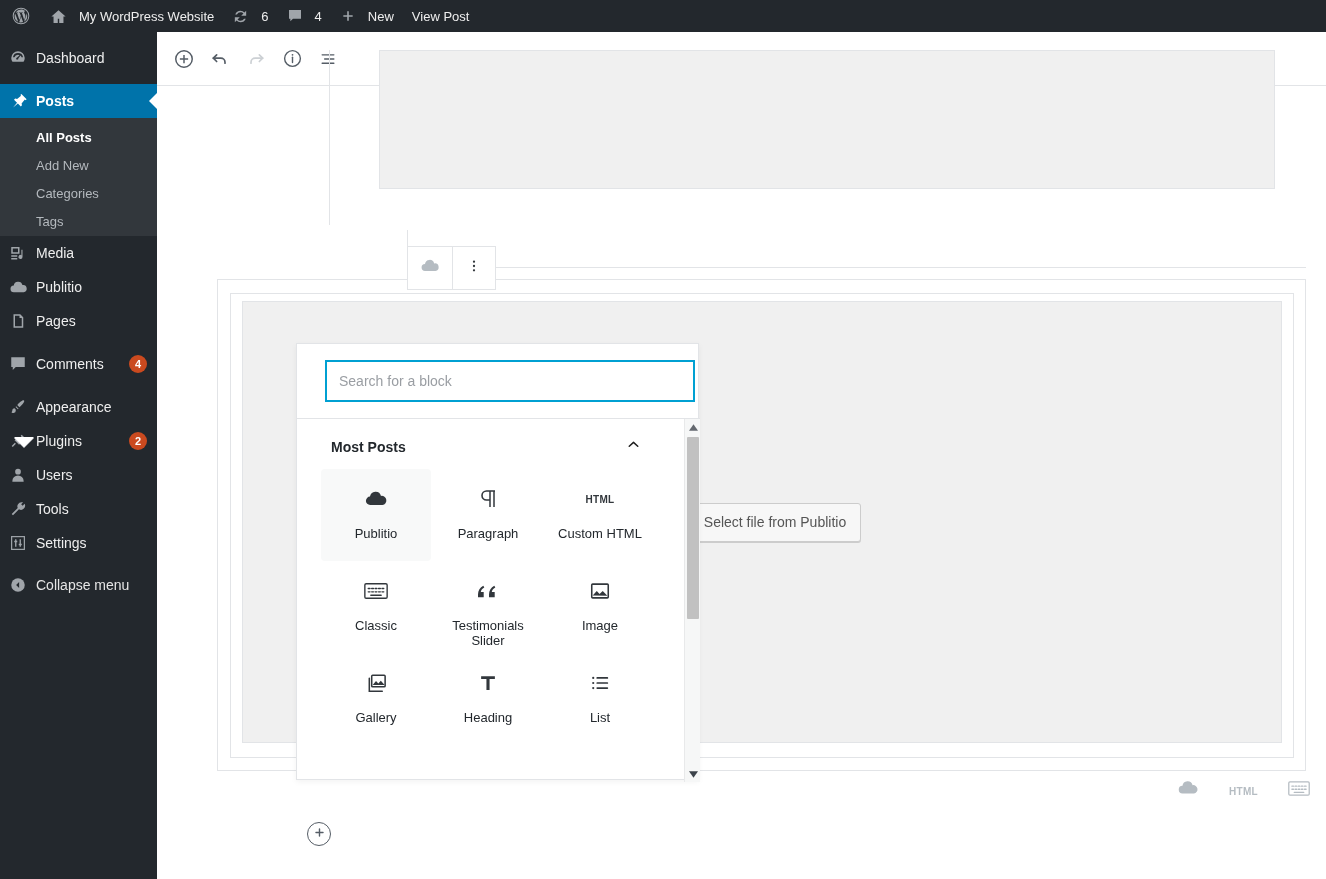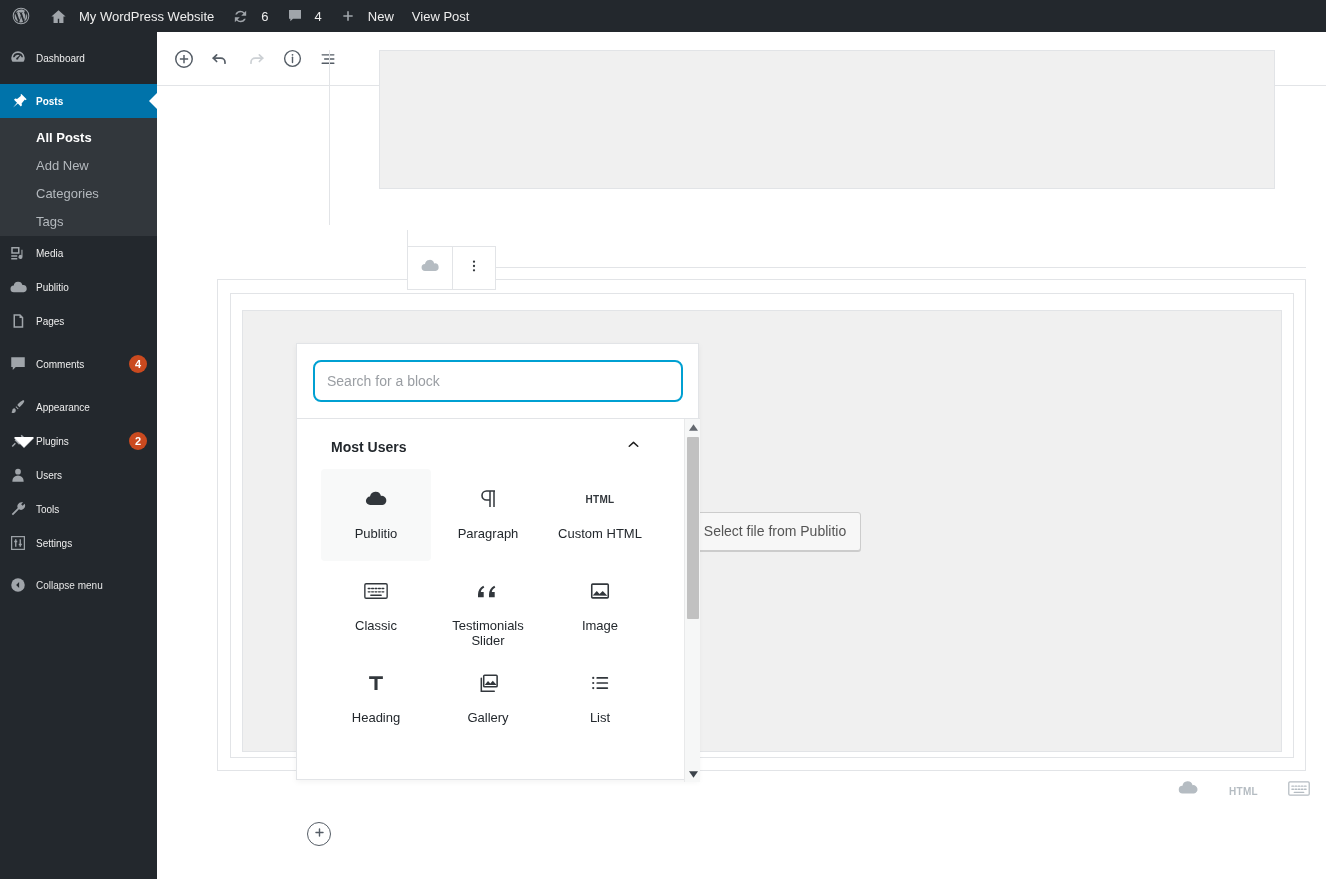--- a/index.html
+++ b/index.html
@@ -29,21 +29,21 @@
     background: #23282d; color: #eeeeee; font-size: 14px;
   }
   .menu-top {
     position: relative; display: flex; align-items: center;
     height: 34px; padding-left: 0; color: #eeeeee;
   }
   .menu-top .mi-icon {
     width: 36px; min-width: 36px; display: flex;
     align-items: center; justify-content: center; color: #a0a5aa;
   }
-  .menu-top .mi-label { flex: 1; font-size: 10px; }
+  .menu-top .mi-label { flex: 1; font-size: 14px; }
   .menu-top.current {
     background: #0073aa; color: #ffffff; font-weight: 700;
   }
   .menu-top.current .mi-icon { color: #ffffff; }
   .menu-top.current:after {
     content: ""; position: absolute; right: 0; top: 50%;
     margin-top: -8px; border-style: solid;
     border-width: 8px 8px 8px 0; border-color: transparent #fff transparent transparent;
   }
   .menu-top.collapse-item { color: #e5e5e5; margin-top: 8px; }
@@ -93,21 +93,21 @@
 
   #block2-wrap { top: 160px; left: 60px; width: 1089px; height: 525px; }
   #block2-outer {
     position: absolute; top: 33px; left: 0; width: 1089px; height: 492px;
   }
   #block2-mid {
     position: absolute; top: 13px; left: 12px; width: 1064px; height: 465px;
     border: 1px solid #e2e4e7;
   }
   #block2-placeholder {
-    position: absolute; top: 16px; left: 11px; width: 1040px; height: 442px;
+    position: absolute; top: 7px; left: 11px; width: 1040px; height: 442px;
     background: #f0f0f0; border: 1px solid #e2e4e7;
     display: flex; align-items: center; justify-content: center;
   }
   #blk2-toolbar {
     position: absolute; top: 0px; left: 190px; width: 89px; height: 44px;
     background: #fff; border: 1px solid #e2e4e7; display: flex; z-index: 4;
   }
   #blk2-toolbar .tbb {
     width: 44px; height: 42px; display: flex; align-items: center; justify-content: center;
   }
@@ -152,24 +152,24 @@
   #inserter-arrow {
     position: absolute; top: 437px; left: 14px;
     width: 0; height: 0; border-style: solid;
     border-width: 10px 10px 0 10px;
     border-color: #ffffff transparent transparent transparent;
     filter: drop-shadow(0 1px 0 #e2e4e7);
   }
   #inserter-search-wrap { padding: 16px 16px 15px 16px; }
   #inserter-search {
     width: 370px; height: 42px;
-    border: 2px solid #00a0d2; border-radius: 8px;
+    border: 2px solid #00a0d2; border-radius: 0;
     padding: 0 12px; font-size: 14px; color: #444;
     font-family: "Liberation Sans", sans-serif;
-    background: #fff; outline: none;
+    background: #fff; outline: none; margin-left: 12px;
   }
   #inserter-search::placeholder { color: #9a9ea3; }
   #inserter-body {
     position: absolute; top: 74px; left: 0; width: 403px; height: 363px;
     border-top: 1px solid #e2e4e7;
   }
   #panel-header {
     display: flex; align-items: center; justify-content: space-between;
     padding: 17px 30px 12px 34px; width: 375px;
   }
@@ -506,21 +506,21 @@
 
 <div id="inserter">
 
   <div id="inserter-search-wrap">
     <input id="inserter-search" type="text" placeholder="Search for a block" style="">
   </div>
 
   <div id="inserter-body">
 
     <div id="panel-header">
-      <span class="ph-title">Most Users</span>
+      <span class="ph-title">Most Posts</span>
       <span>
         <svg width="17" height="17" viewBox="0 0 24 24" fill="none" stroke="#1e1e1e" stroke-width="2.1" stroke-linecap="round" stroke-linejoin="round">
           <path d="M6 14.5l6-5.5 6 5.5"></path>
         </svg>
       </span>
     </div>
 
     <div id="blocks-grid">
 
       <div class="block-tile active">
@@ -573,36 +573,36 @@
           <svg width="22" height="22" viewBox="0 0 24 24" fill="none" stroke="currentColor" stroke-width="1.7">
             <rect x="3" y="4.5" width="18" height="15" rx="1"></rect>
             <path d="M4 17l4.5-5 3 3.2L15 12l5 5.2" fill="currentColor" stroke="none"></path>
           </svg>
         </span>
         <span class="bt-label">Image</span>
       </div>
 
       <div class="block-tile">
         <span class="bt-icon">
-          <svg width="22" height="22" viewBox="0 0 24 24" fill="currentColor">
-            <path d="M4.5 4.5h15v3h-5.8v12h-3.4v-12H4.5z"></path>
-          </svg>
-        </span>
-        <span class="bt-label">Heading</span>
-      </div>
-
-      <div class="block-tile">
-        <span class="bt-icon">
           <svg width="23" height="23" viewBox="0 0 24 24" fill="none" stroke="currentColor" stroke-width="1.6">
             <rect x="7" y="3.5" width="14" height="12" rx="1"></rect>
             <path d="M8 13.5l3.5-4 2.4 2.6L16.5 9l4 4.5" fill="currentColor" stroke="none"></path>
             <path d="M4.5 6.5v13.5H18" stroke-linecap="round"></path>
           </svg>
         </span>
         <span class="bt-label">Gallery</span>
+      </div>
+
+      <div class="block-tile">
+        <span class="bt-icon">
+          <svg width="22" height="22" viewBox="0 0 24 24" fill="currentColor">
+            <path d="M4.5 4.5h15v3h-5.8v12h-3.4v-12H4.5z"></path>
+          </svg>
+        </span>
+        <span class="bt-label">Heading</span>
       </div>
 
       <div class="block-tile">
         <span class="bt-icon">
           <svg width="22" height="22" viewBox="0 0 24 24" fill="none" stroke="currentColor" stroke-width="1.9" stroke-linecap="round">
             <path d="M9 6.5h11M9 12h11M9 17.5h11"></path>
             <circle cx="4.6" cy="6.5" r="1.2" fill="currentColor" stroke="none"></circle>
             <circle cx="4.6" cy="12" r="1.2" fill="currentColor" stroke="none"></circle>
             <circle cx="4.6" cy="17.5" r="1.2" fill="currentColor" stroke="none"></circle>
           </svg>

